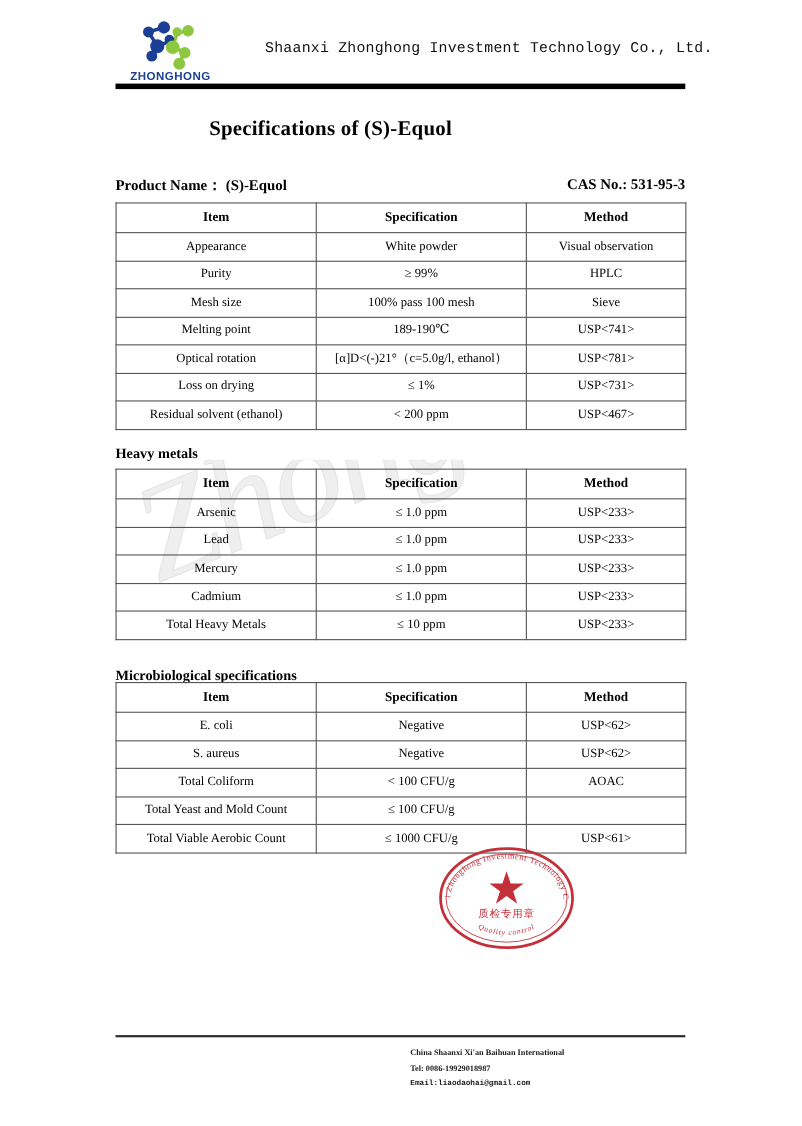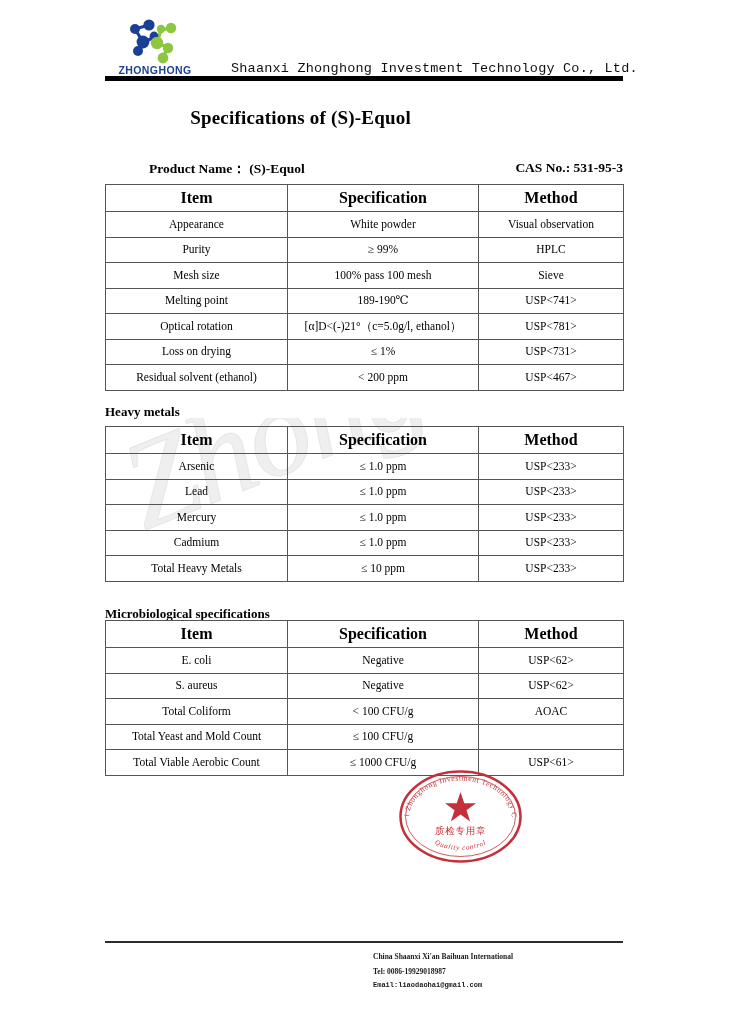--- a/index.html
+++ b/index.html
@@ -79,29 +79,28 @@
     width: 84px;
     text-align: center;
     font-family: "Liberation Sans", "DejaVu Sans", sans-serif;
     font-size: 10.5px;
     font-weight: bold;
     letter-spacing: 0.4px;
     color: #1b3f94;
   }
   .company-name {
     position: absolute;
-    left: 126px;
+    left: 136px;
     top: 23px;
     width: 400px;
     font-family: "Liberation Mono", "DejaVu Sans Mono", monospace;
     font-size: 13.5px;
     letter-spacing: 0.2px;
     color: #111111;
     white-space: nowrap;
-    margin-top: 24px;
   }
   .header-rule {
     position: absolute;
     left: 105px;
     top: 76px;
     width: 518px;
     height: 5px;
     background: #000000;
   }
 
@@ -125,21 +124,20 @@
     width: 518px;
     height: 18px;
     font-size: 13.5px;
     font-weight: bold;
   }
   .product-name {
     position: absolute;
     left: 0;
     top: 0;
     white-space: nowrap;
-    margin-left: 44px;
   }
   .cas-no {
     position: absolute;
     right: 0;
     top: 0;
     white-space: nowrap;
   }
 
   
   .section-heading {
@@ -168,21 +166,21 @@
     vertical-align: middle;
     font-size: 11.5px;
     font-weight: normal;
     padding: 0;
     height: 24.5px;
     line-height: 1.15;
     background: transparent;
   }
   .spec-table thead th {
     font-weight: bold;
-    font-size: 16px;
+    font-size: 12px;
     height: 26px;
   }
   .col-item   { width: 182px; }
   .col-spec   { width: 191px; }
   .col-method { width: 145px; }
 
   #table-general { top: 184px; }
   #table-heavy-metals { top: 426px; }
   #table-micro { top: 620px; }
 

